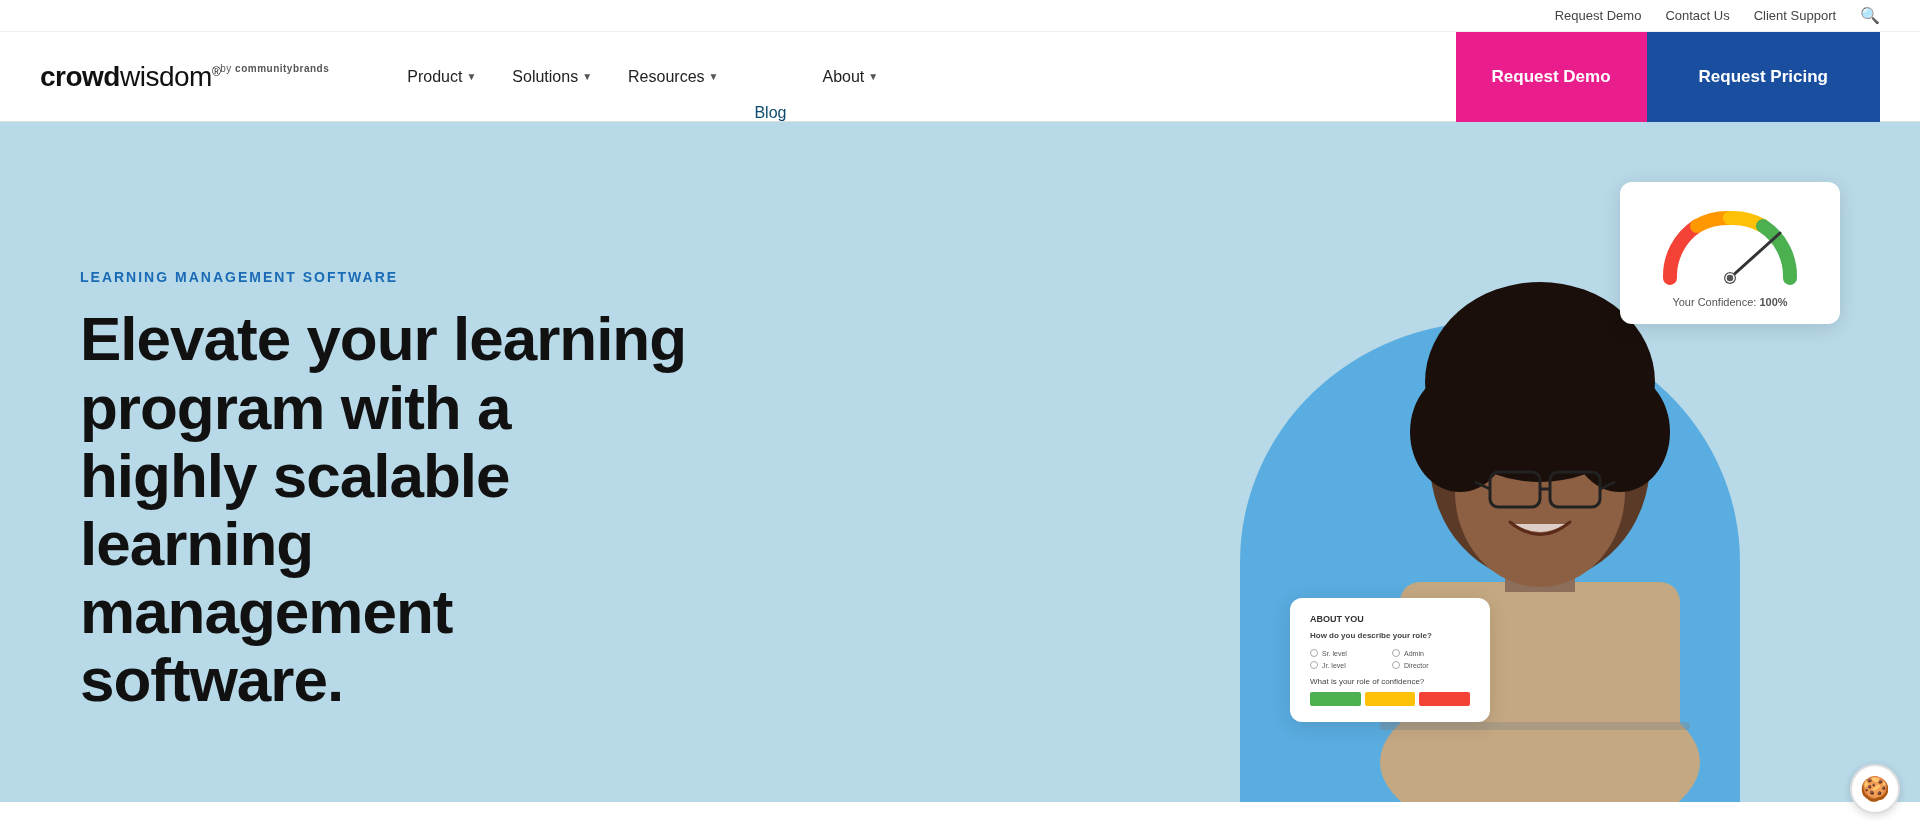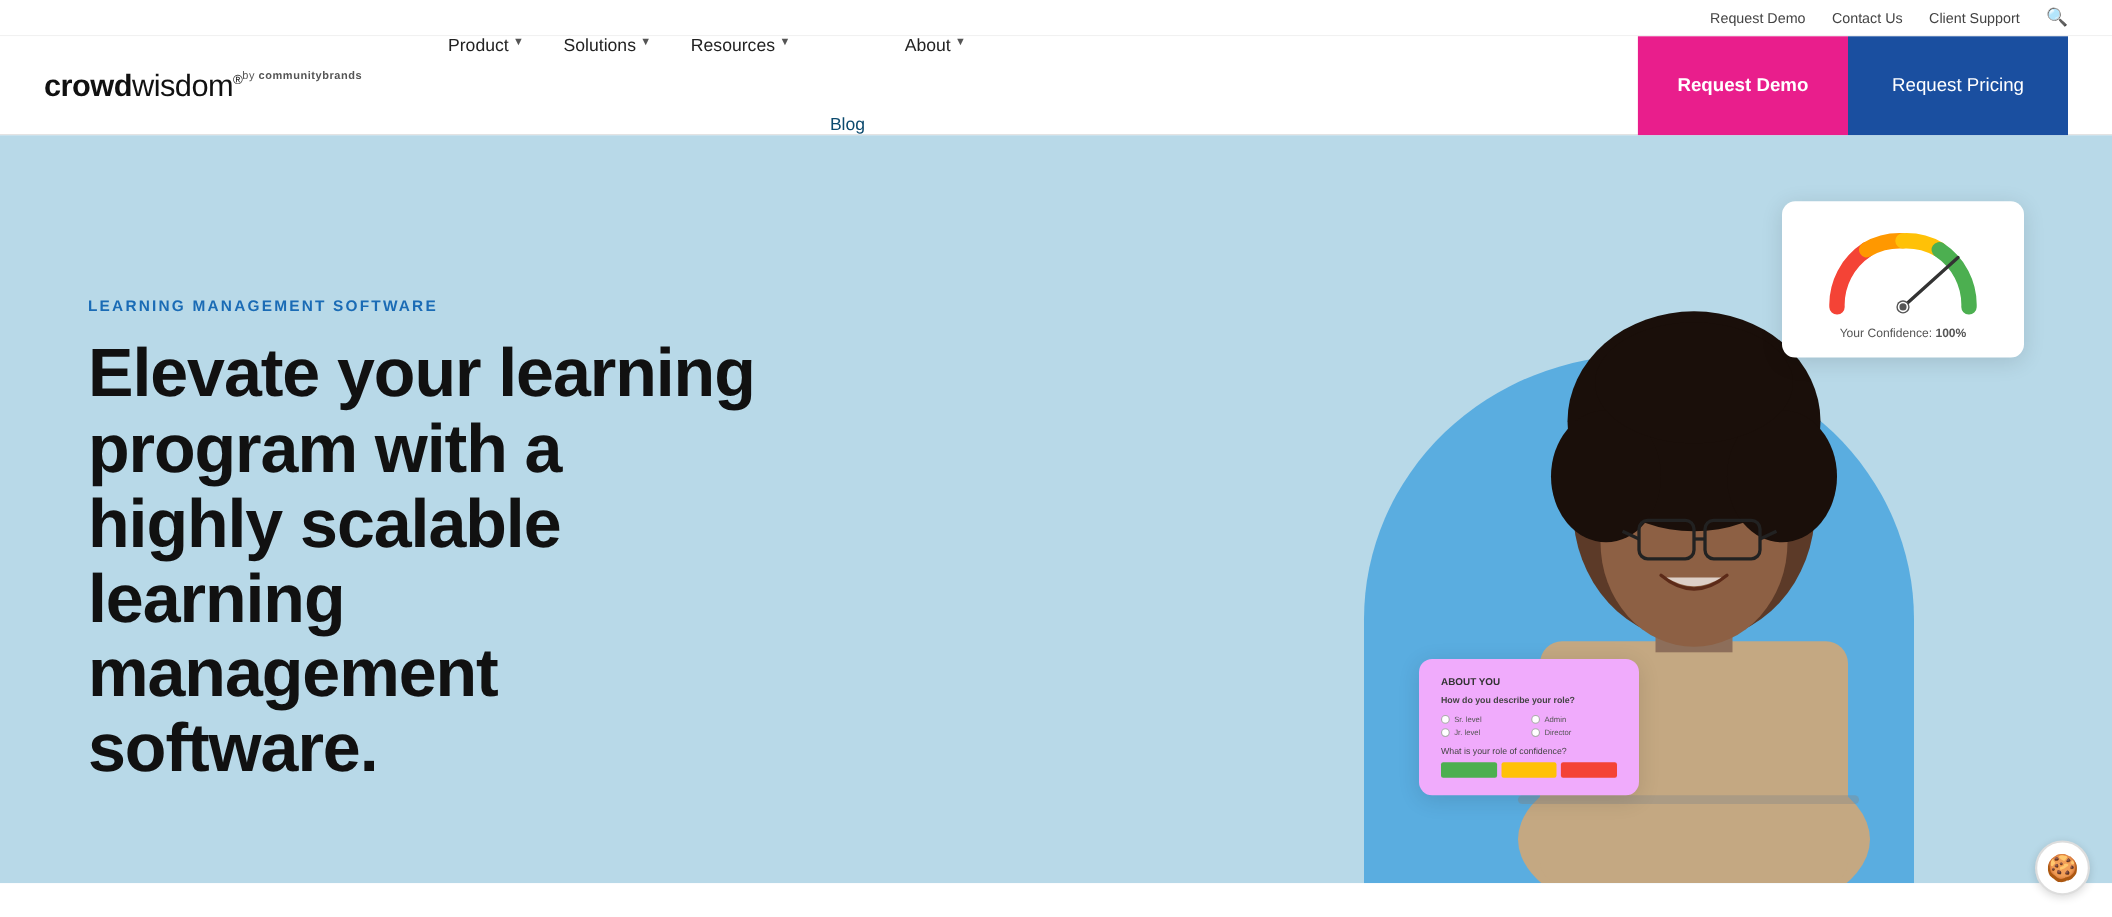--- a/index.html
+++ b/index.html
@@ -67,21 +67,21 @@
     .logo-sub span.brand { font-weight: 700; }
 
     .nav-links {
       display: flex;
       align-items: center;
       gap: 0;
       flex: 1;
     }
     .nav-item {
       display: flex;
-      align-items: flex-start;
+      align-items: center;
       padding: 0 18px;
       height: 90px;
       font-size: 16px;
       color: #222;
       cursor: pointer;
       text-decoration: none;
       white-space: nowrap;
       gap: 4px;
     }
     .nav-chevron {
@@ -113,24 +113,24 @@
       height: 90px;
       font-size: 17px;
       font-weight: 700;
       cursor: pointer;
       white-space: nowrap;
     }
     .btn-pricing {
       background: #1a4fa0;
       color: #fff;
       border: none;
-      padding: 0 40px;
+      padding: 0 52px;
       height: 90px;
       font-size: 17px;
-      font-weight: 400;
+      font-weight: 700;
       cursor: pointer;
       white-space: nowrap;
     }
 
     
     .hero {
       background: #b8d9e8;
       min-height: 680px;
       position: relative;
       overflow: hidden;
@@ -206,21 +206,21 @@
       font-size: 11px;
       color: #555;
       text-align: center;
     }
 
     
     .widget-quiz {
       position: absolute;
       bottom: 80px;
       right: 430px;
-      background: #f0abfc;
+      background: #ffffff;
       border-radius: 12px;
       padding: 16px 20px;
       box-shadow: 0 4px 20px rgba(0,0,0,0.12);
       z-index: 5;
       width: 200px;
     }
     .quiz-title {
       font-size: 9px;
       font-weight: 700;
       color: #333;

